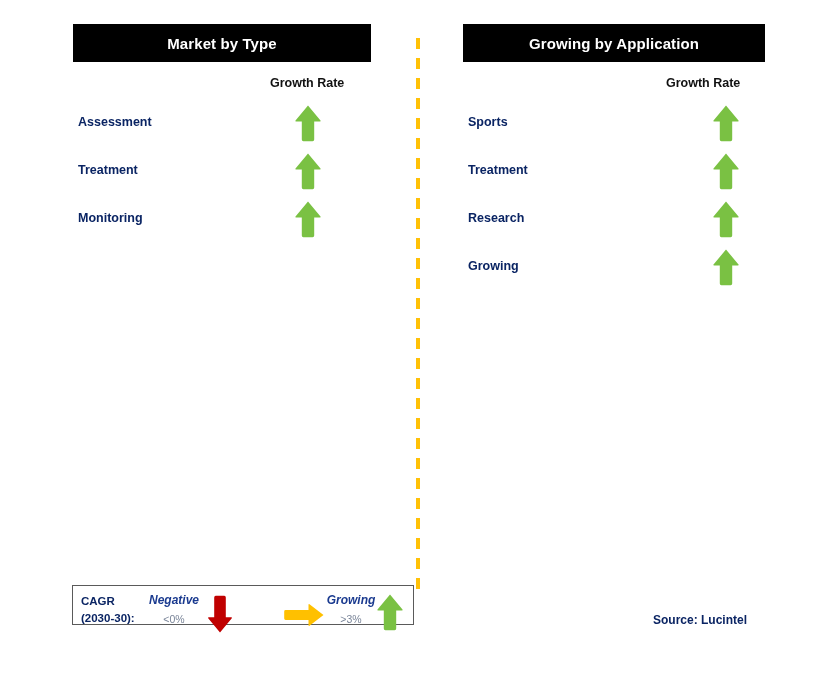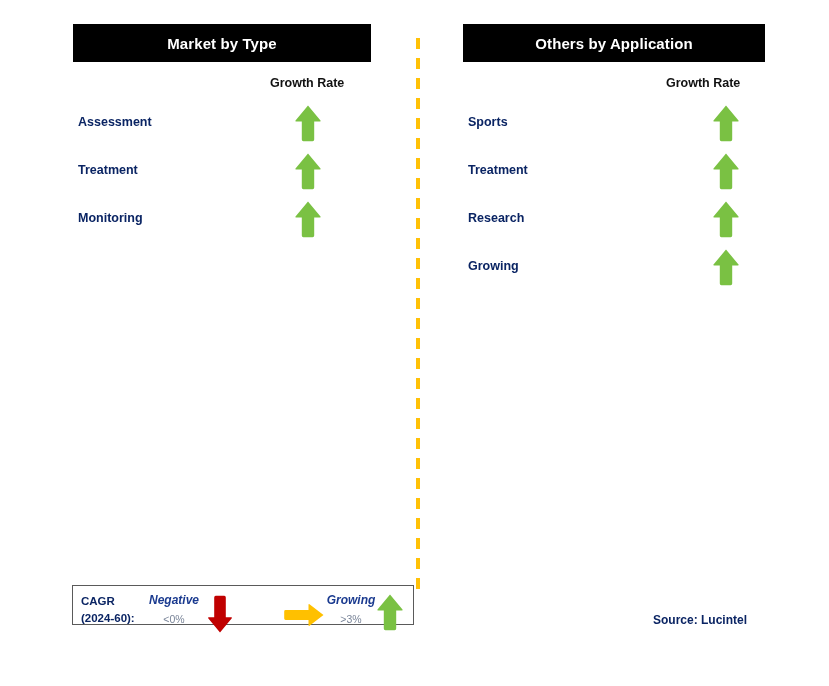--- a/index.html
+++ b/index.html
@@ -208,21 +208,21 @@
           </svg>
         </div>
       </div>
 
     </div>
   </div>
 
   <div class="divider"></div>
 
   <div class="panel panel-right">
-    <div class="panel-header">Others by Application</div>
+    <div class="panel-header">Growing by Application</div>
 
     <div class="growth-rate-label">Growth Rate</div>
 
     <div class="rows">
 
 
       <div class="row">
         <div class="row-label">Sports</div>
         <div class="row-arrow">
           <svg class="arrow-up-green" width="28" height="40" viewBox="0 0 28 40" aria-hidden="true">
@@ -258,21 +258,21 @@
         </div>
       </div>
 
     </div>
   </div>
 
   <div class="legend">
 
     <div class="legend-cagr">
       <span>CAGR</span><br>
-      <span>(2024-60):</span>
+      <span>(2030-30):</span>
     </div>
 
     <div class="legend-group legend-neg">
       <span class="legend-title">Negative</span>
       <span class="legend-range">&lt;0%</span>
     </div>
 
     <div class="legend-arrow legend-arrow-down">
       <svg class="arrow-down-red" width="26" height="40" viewBox="0 0 26 40" aria-hidden="true">
         <path d="M13 38.5 L1.2 24.2 Q0.5 23.2 1.9 23.2 L7.2 23.2 L7.2 3.4 Q7.2 1.8 8.7 1.8 L17.3 1.8 Q18.8 1.8 18.8 3.4 L18.8 23.2 L24.1 23.2 Q25.5 23.2 24.8 24.2 Z" fill="#c00000"></path>

